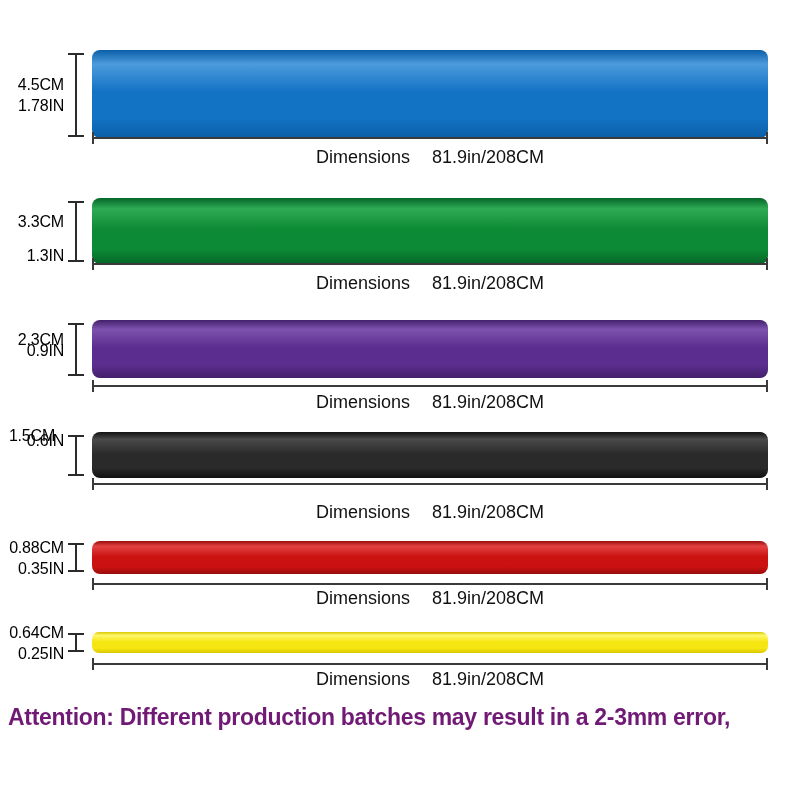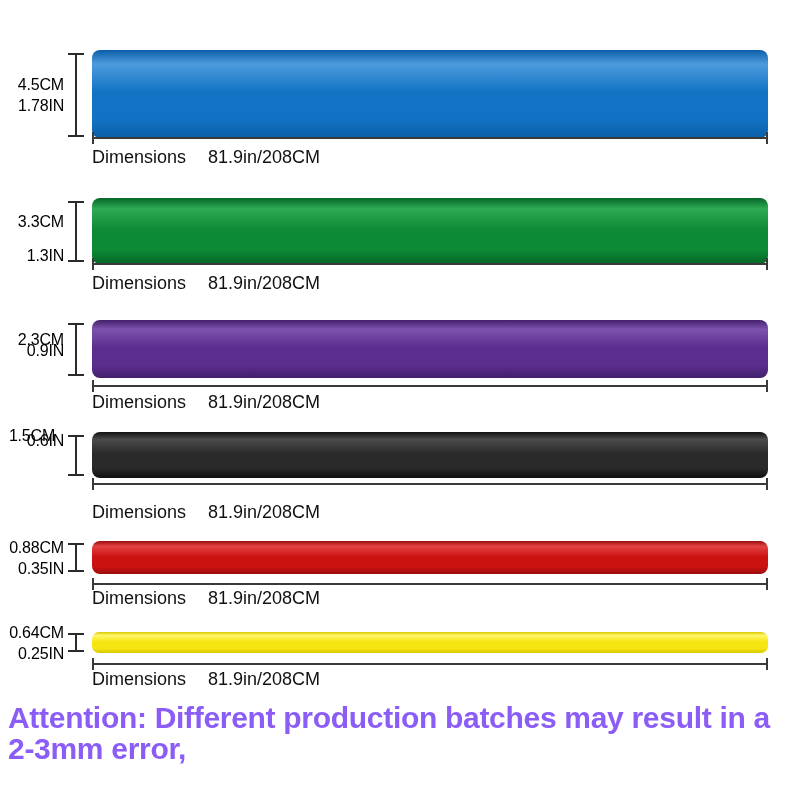--- a/index.html
+++ b/index.html
@@ -97,39 +97,39 @@
     background: #3a3a3a;
   }
   .length-line .tick.l { left: 0; }
   .length-line .tick.r { right: 0; }
 
   
   .dim-caption {
     position: absolute;
     left: 92px;
     width: 676px;
-    text-align: left;
+    text-align: center;
     color: #111111;
     font-size: 18px;
     line-height: 22px;
     white-space: nowrap;
   }
   .dim-caption .gap {
     display: inline-block;
     width: 22px;
   }
 
   
   #notice {
     position: absolute;
     left: 8px;
     top: 702px;
     width: 788px;
-    color: #8b5cf6;
-    font-size: 30px;
+    color: #701a75;
+    font-size: 23px;
     font-weight: bold;
     line-height: 31px;
     letter-spacing: -0.3px;
   }
 </style>
 </head>
 <body>
 
 <div id="stage">
     <div class="band-row">

